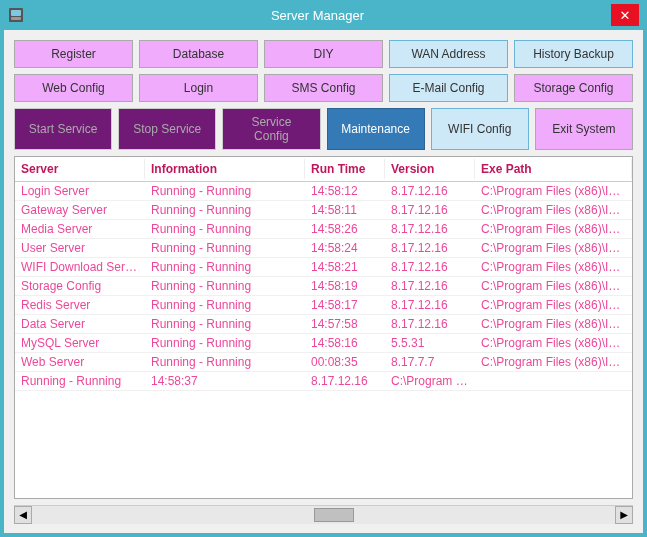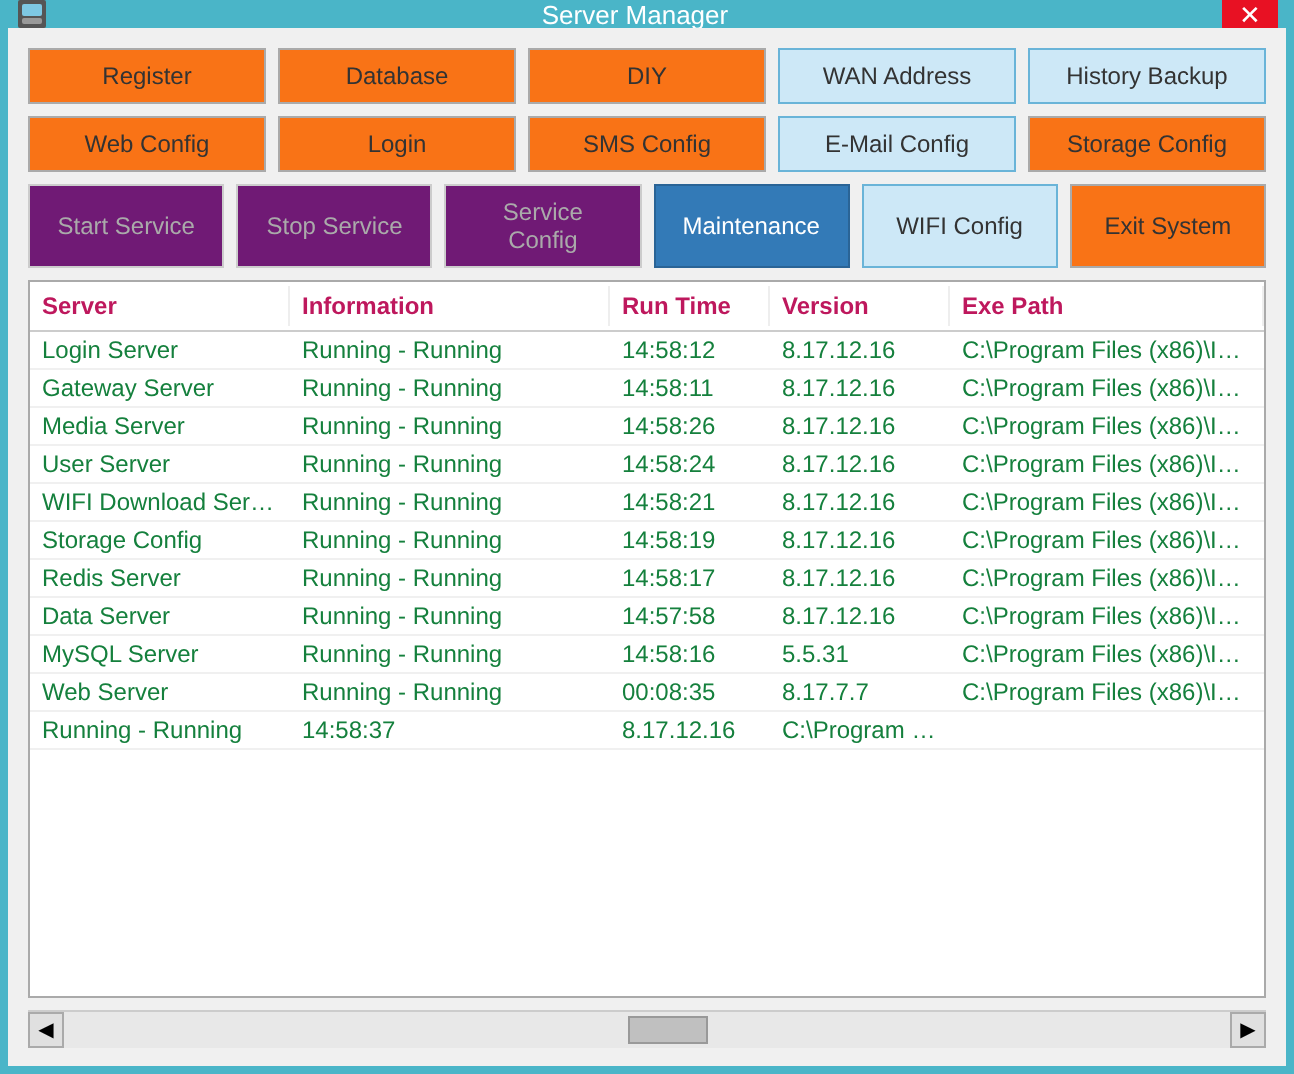--- a/index.html
+++ b/index.html
@@ -13,21 +13,21 @@
     }
     .window {
       width: 647px;
       height: 537px;
       display: flex;
       flex-direction: column;
       background: #4ab5c8;
     }
     .title-bar {
       background: #4ab5c8;
-      height: 14px;
+      height: 30px;
       display: flex;
       align-items: center;
       justify-content: space-between;
       padding: 0 8px;
       flex-shrink: 0;
     }
     .title-bar-icon {
       width: 16px;
       height: 16px;
     }
@@ -58,21 +58,21 @@
       display: flex;
       flex-direction: column;
       gap: 6px;
     }
     .button-row {
       display: flex;
       gap: 6px;
       flex-wrap: nowrap;
     }
     .btn {
-      background: #f97316;
+      background: #f0abfc;
       border: 1px solid #aaa;
       padding: 6px 12px;
       font-size: 12px;
       cursor: pointer;
       color: #333;
       min-width: 80px;
       text-align: center;
       flex: 1;
     }
     .btn.active, .btn-highlighted {
@@ -117,21 +117,21 @@
       overflow-y: auto;
     }
     .table-row {
       display: grid;
       grid-template-columns: 130px 160px 80px 90px 1fr;
       border-bottom: 1px solid #f0f0f0;
     }
     .table-cell {
       padding: 2px 6px;
       font-size: 12px;
-      color: #15803d;
+      color: #ec4899;
       white-space: nowrap;
       overflow: hidden;
       text-overflow: ellipsis;
     }
     .scrollbar-area {
       height: 18px;
       background: #f0f0f0;
       border-top: 1px solid #ccc;
       display: flex;
       align-items: center;

